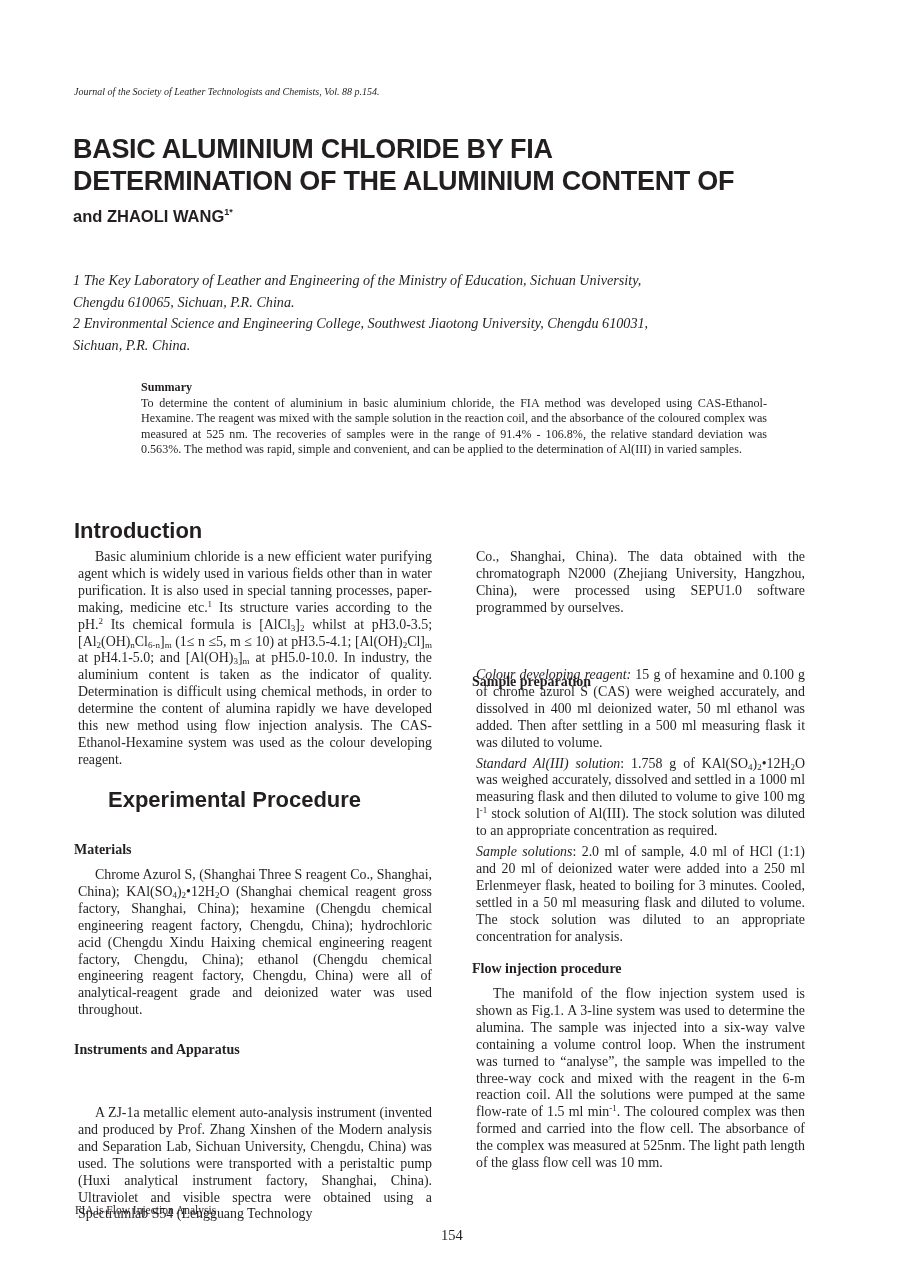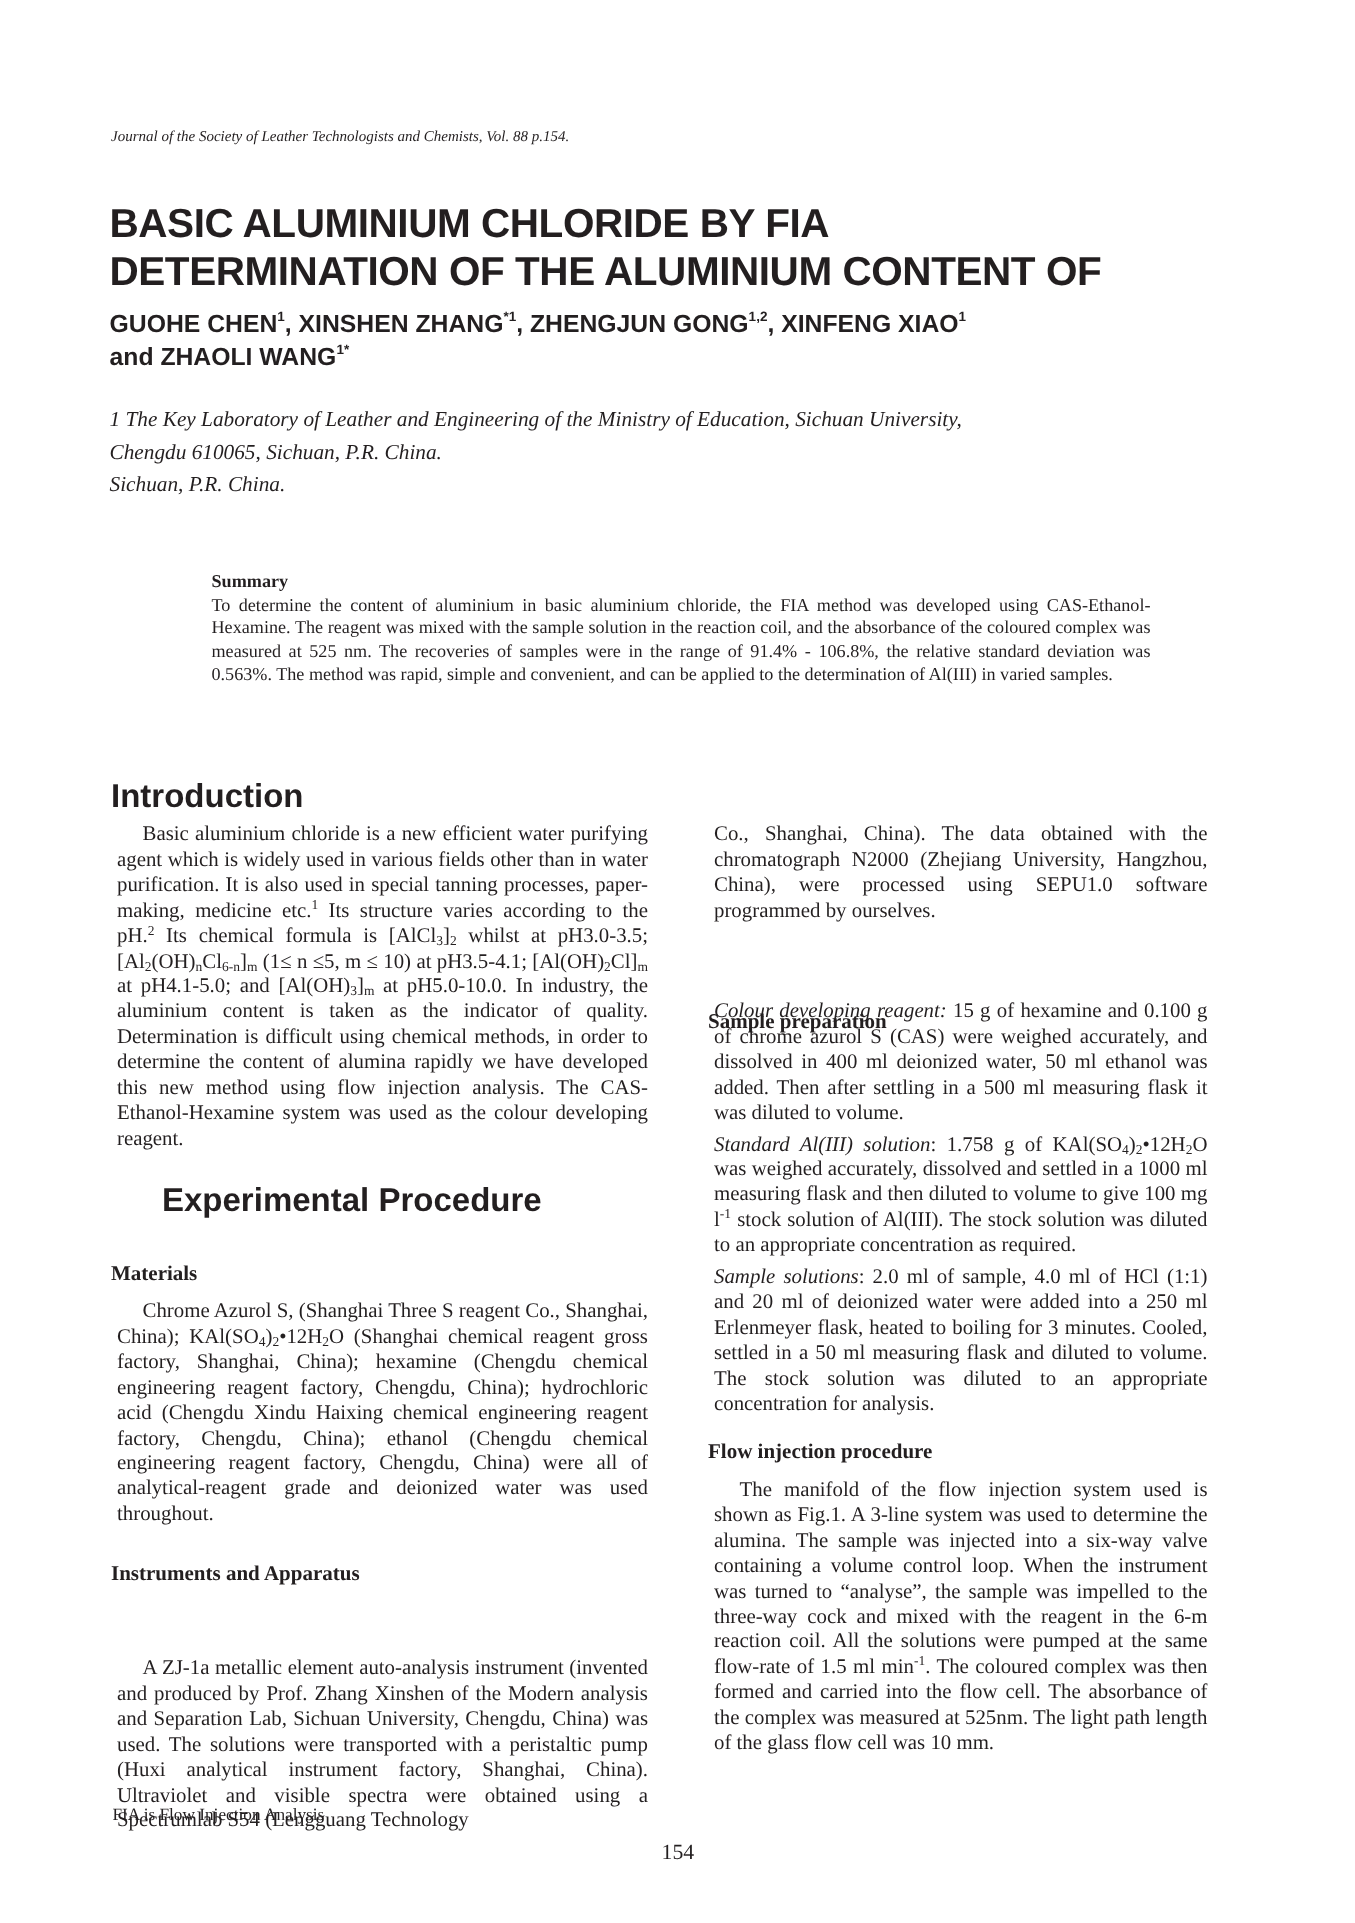--- a/index.html
+++ b/index.html
@@ -28,30 +28,28 @@
 
 <div class="abs journal">Journal of the Society of Leather Technologists and Chemists, Vol. 88 p.154.</div>
 
 <div class="abs title">
   <div>BASIC ALUMINIUM CHLORIDE BY FIA</div>
   <div>DETERMINATION OF THE ALUMINIUM CONTENT OF</div>
 </div>
 
 <div class="abs authors">
   <div>
-    <span>GUOHE CHEN</span><sup>1</sup><span>, </span><span>XINSHEN ZHANG</span><sup>*1</sup><span>, </span><span>ZHENGJUN GONG</span><sup>1,2</sup><span>, </span><span>XINFENG XIAO</span><sup>1</sup>
-  </div>
-  <div>
     <span>and </span><span>ZHAOLI WANG</span><sup>1*</sup>
   </div>
 </div>
 
 <div class="abs affil">
   <div>1 The Key Laboratory of Leather and Engineering of the Ministry of Education, Sichuan University,</div>
   <div>Chengdu 610065, Sichuan, P.R. China.</div>
+  <div>2 Environmental Science and Engineering College, Southwest Jiaotong University, Chengdu 610031,</div>
   <div>Sichuan, P.R. China.</div>
 </div>
 
 <div class="abs summary">
   <div class="h">Summary</div>
   <div>To determine the content of aluminium in basic aluminium chloride, the FIA method was developed using CAS-Ethanol-Hexamine. The reagent was mixed with the sample solution in the reaction coil, and the absorbance of the coloured complex was measured at 525 nm. The recoveries of samples were in the range of 91.4% - 106.8%, the relative standard deviation was 0.563%. The method was rapid, simple and convenient, and can be applied to the determination of Al(III) in varied samples.</div>
 </div>
 
 <div class="abs sec-h" style="left:74px; top:518px;">Introduction</div>
 

